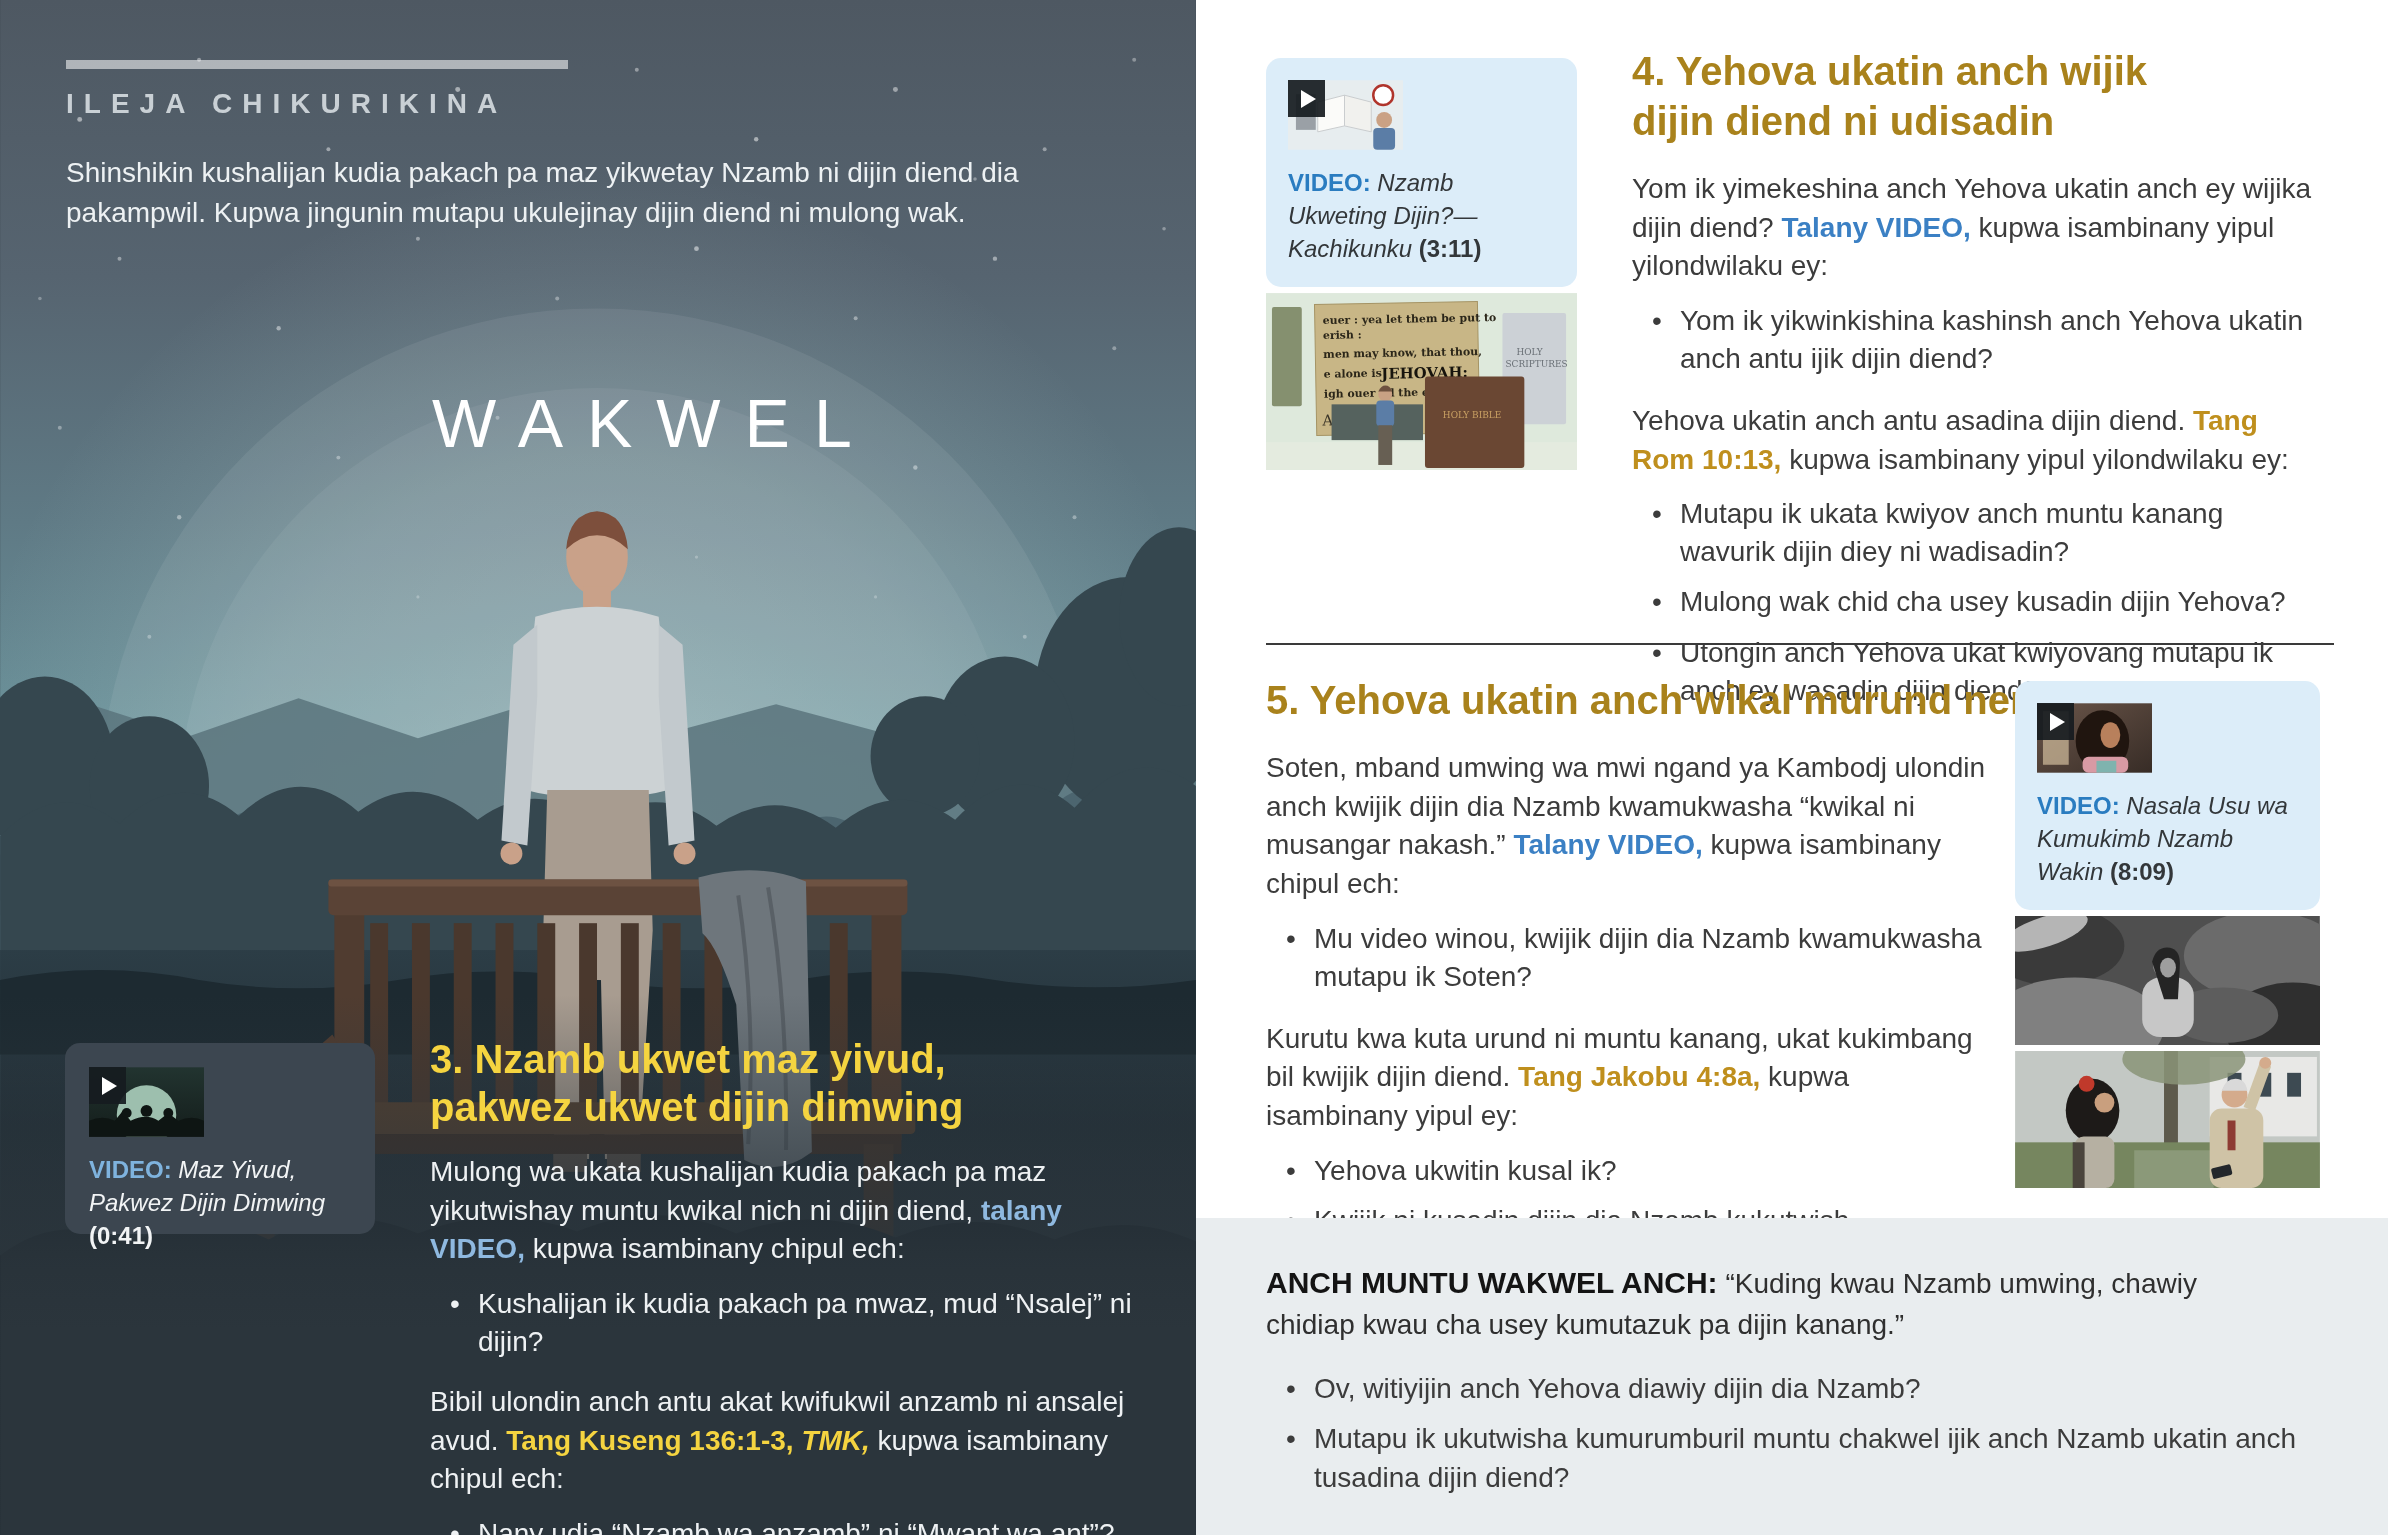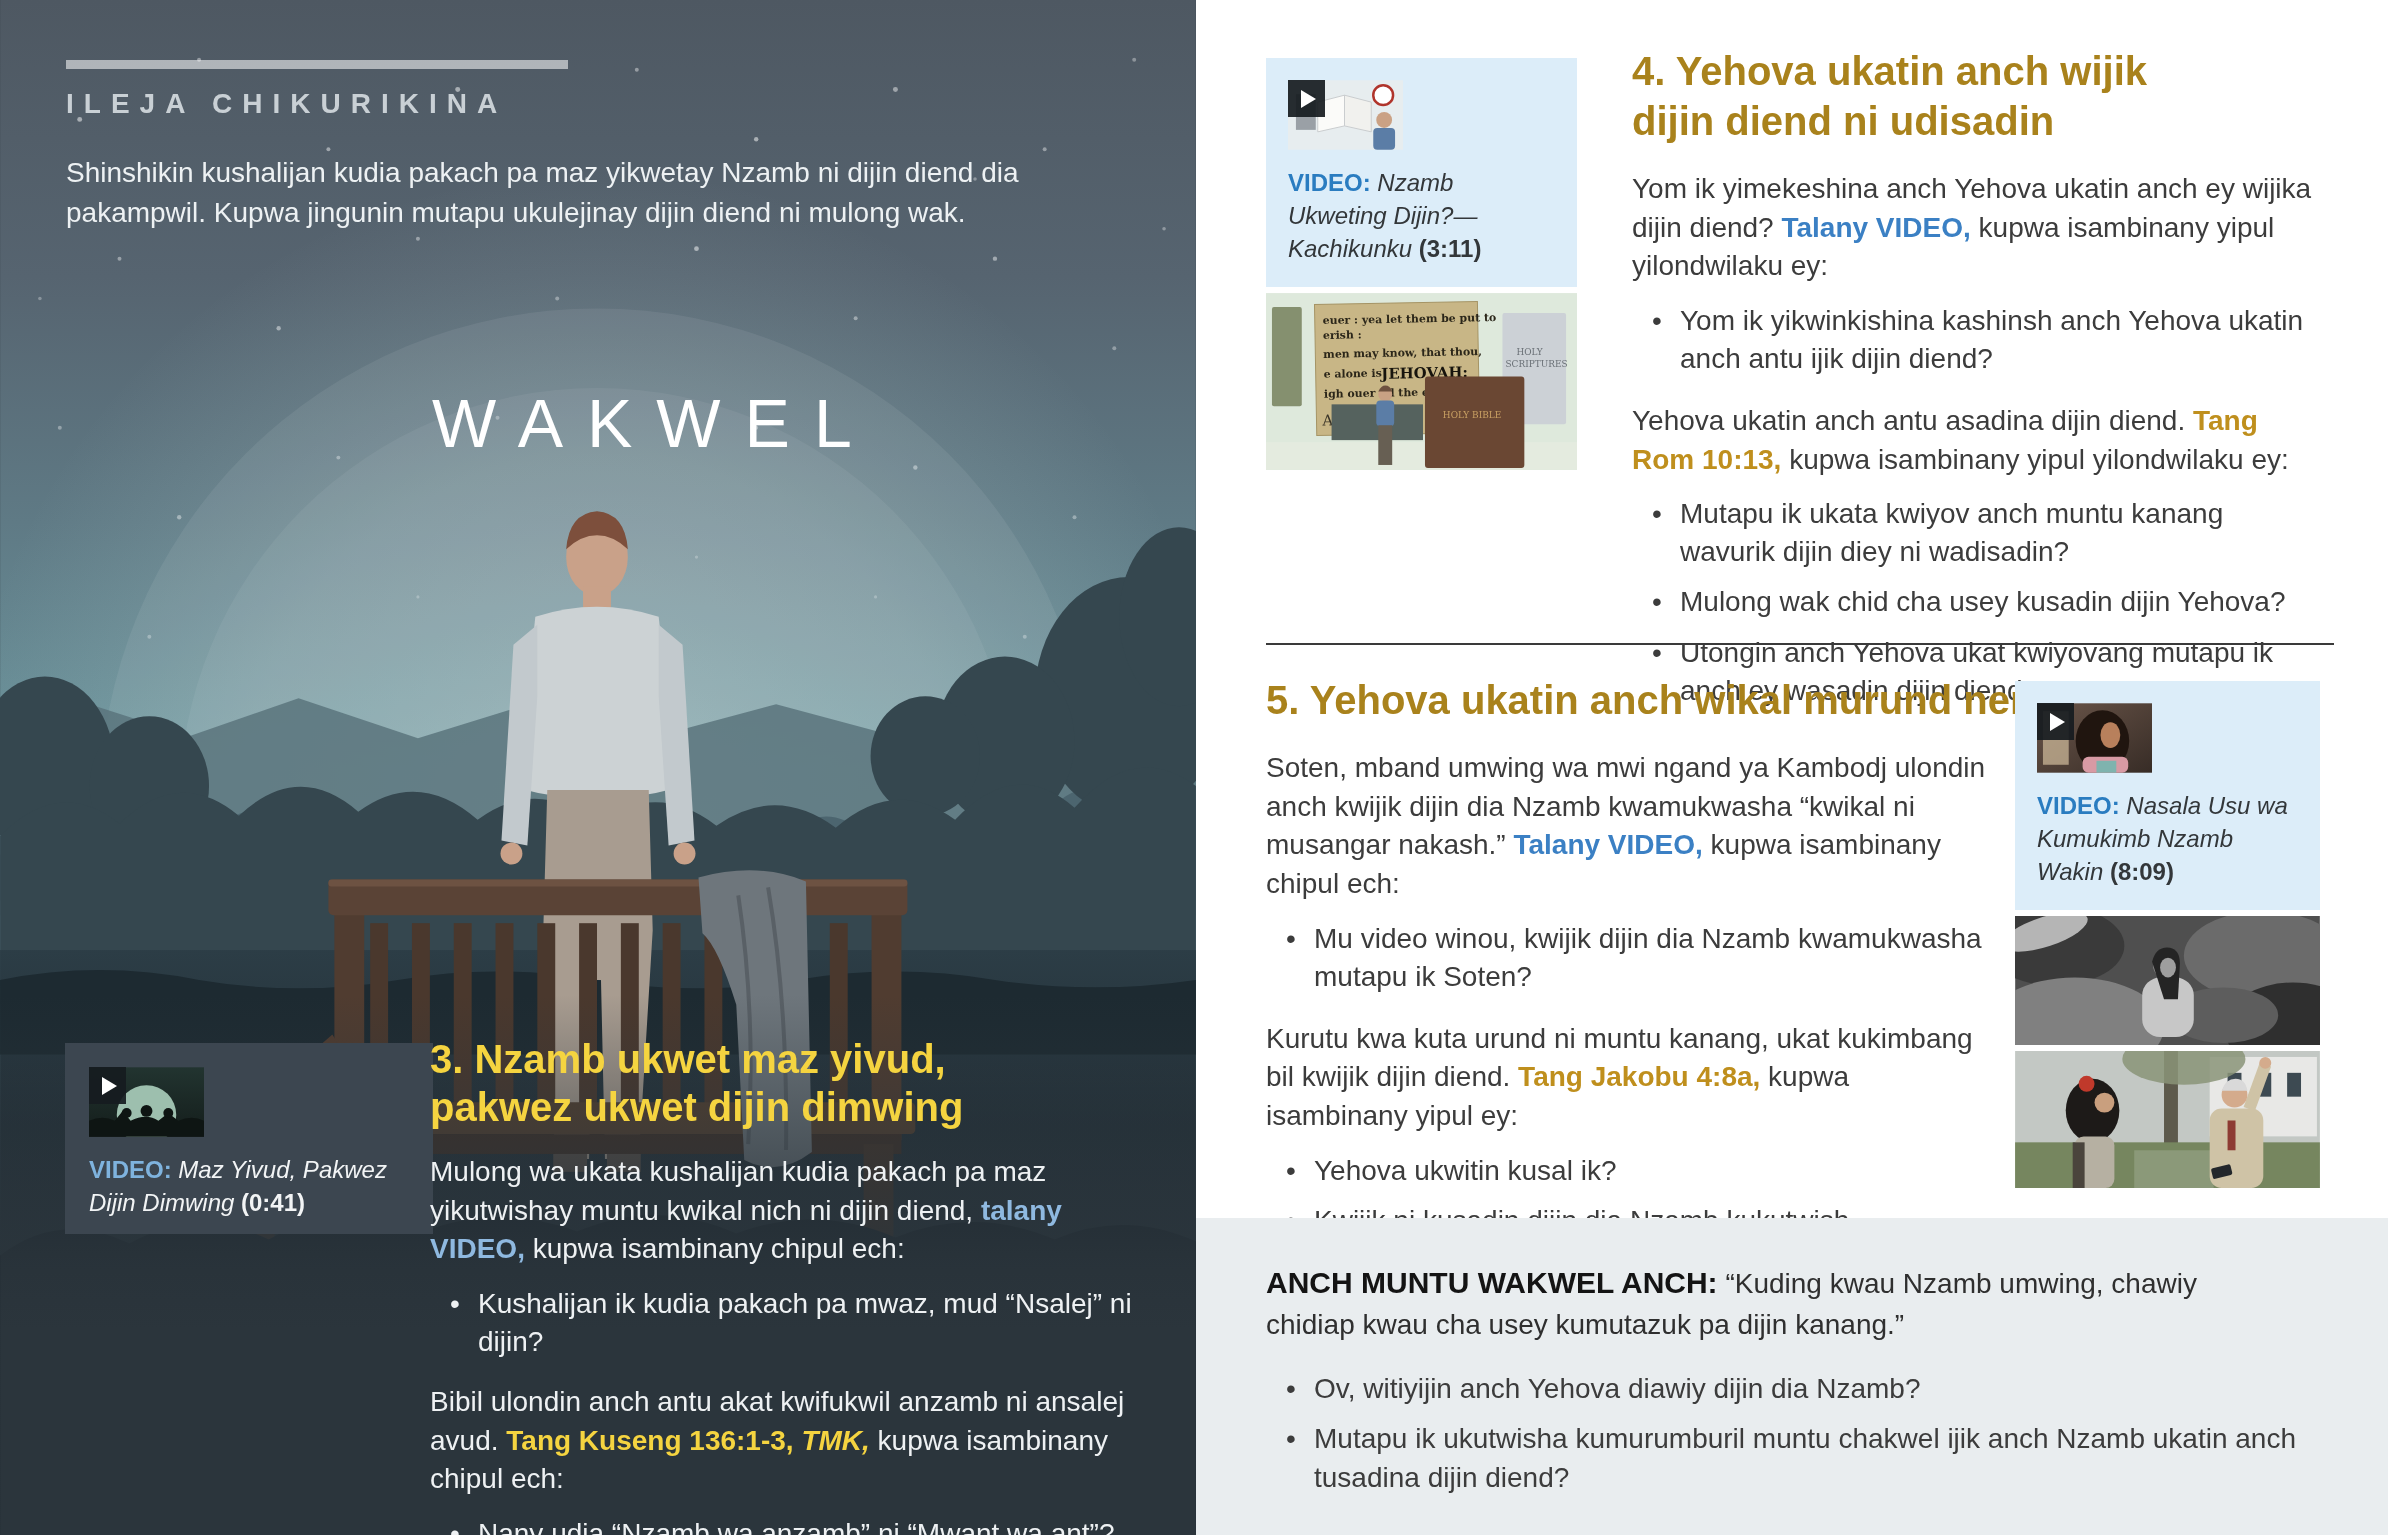--- a/index.html
+++ b/index.html
@@ -9,22 +9,22 @@
 
   
   .left-panel { position:relative; width:1196px; height:1535px; overflow:hidden; background:#2b353c; }
   .scenery { position:absolute; inset:0; width:1196px; height:1535px; display:block; }
   .rule { position:absolute; left:66px; top:60px; width:502px; height:9px; background:rgba(255,255,255,.55); }
   .kicker { position:absolute; left:66px; top:88px; font-size:28px; font-weight:bold; letter-spacing:10px; color:#c9d0d5; }
   .intro { position:absolute; left:66px; top:153px; width:995px; font-size:28px; line-height:1.42; color:#edf1f3; }
   .cover-title { position:absolute; left:432px; top:384px; font-size:68px; font-weight:normal; letter-spacing:24px; color:#ffffff; }
 
   
-  .video-card { position:absolute; padding:24px; }
-  .video-card.dark { left:65px; top:1043px; width:368px; height:191px; background:#3c4650; }
+  .video-card { position:absolute; padding:24px;border-radius:15px; }
+  .video-card.dark { left:65px; top:1043px; width:310px; height:191px; background:#3c4650; }
   .thumb { position:relative; width:115px; height:70px; overflow:hidden; }
   .thumb svg { display:block; width:115px; height:70px; }
   .play { position:absolute; left:0; top:0; width:37px; height:37px; background:rgba(22,27,32,.92); display:flex; align-items:center; justify-content:center; }
   .tri { width:0; height:0; border-left:15px solid #fff; border-top:9px solid transparent; border-bottom:9px solid transparent; margin-left:4px; }
   .cap { margin-top:16px; font-size:24px; line-height:1.38; color:#f2f4f5; }
   .cap em { font-style:italic; }
   .cap .dur { font-weight:bold; font-style:normal; }
   .cap-label { color:#7fb3de; font-weight:bold; }
   .video-card.light { background:#dcedf9; }
   .video-card.light .cap { color:#33373a; }

